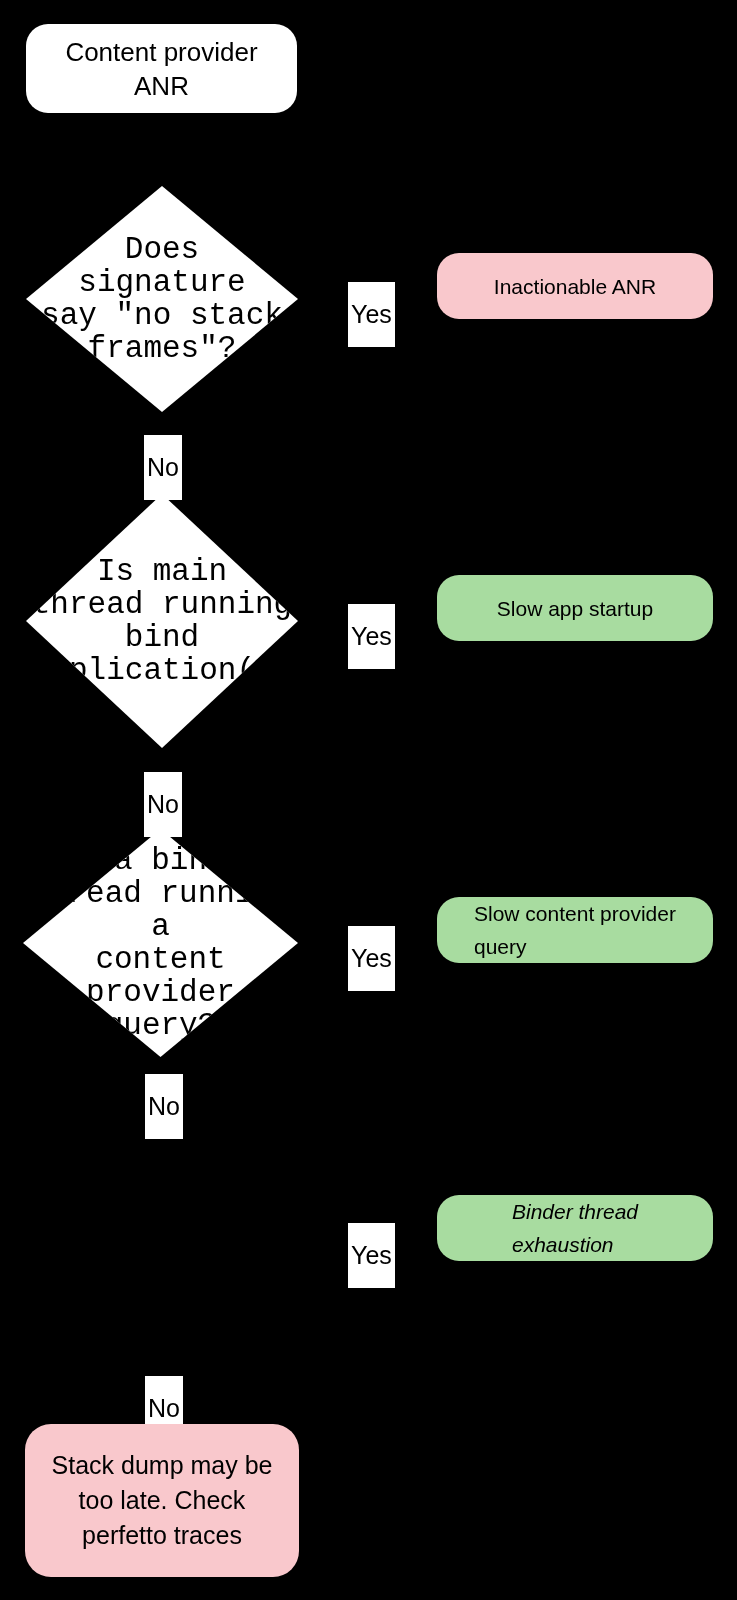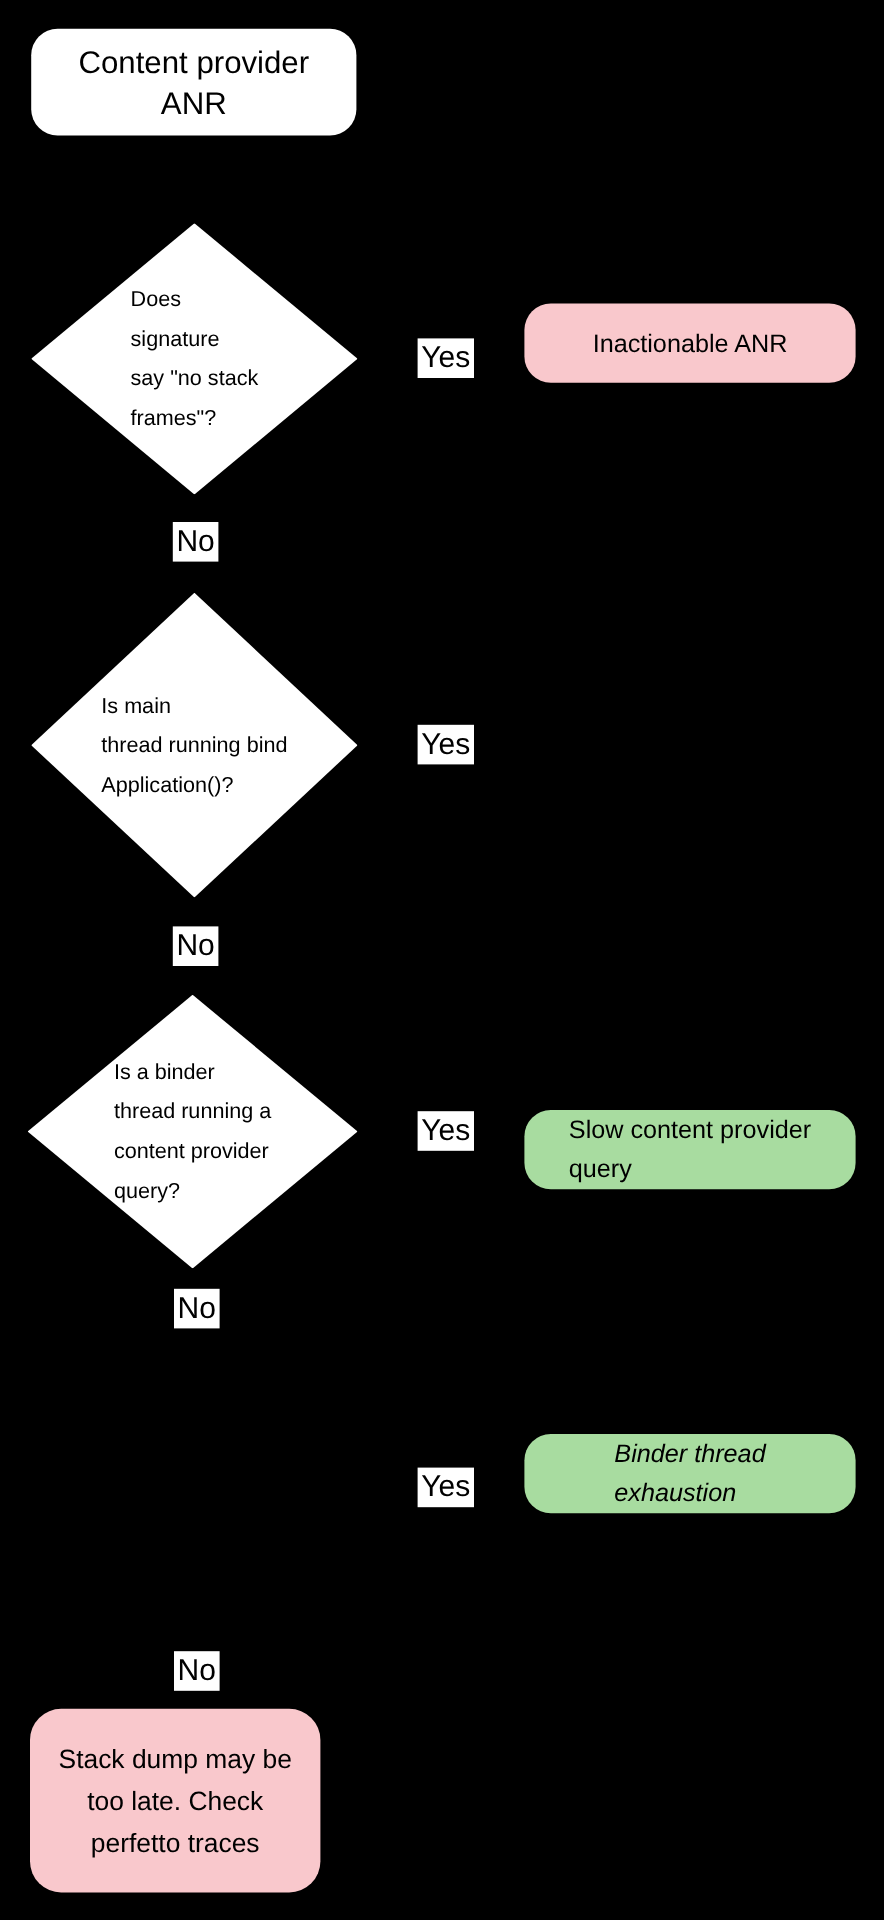--- a/index.html
+++ b/index.html
@@ -38,36 +38,38 @@
     width: 271px; height: 89px;
     border-radius: 22px;
   }
   .diamond {
     position: absolute;
     background: var(--node-fill, #fff);
     clip-path: polygon(50% 0, 100% 50%, 50% 100%, 0 50%);
     display: flex;
     align-items: center;
     justify-content: center;
+    text-align: center;
     white-space: pre-line;
-    font-size: 18px;
+    font-size: 31px;
     line-height: 33px;
     color: var(--text, #000);
+    font-family: Liberation Mono, monospace;
   }
   .d1 { left: 26px; top: 186px; width: 272px; height: 226px; }
   .d2 { left: 26px; top: 494px; width: 272px; height: 254px; }
   .d3 { left: 23px; top: 829px; width: 275px; height: 228px; }
   .d4 { left: 24px; top: 1127px; width: 274px; height: 226px; }
   .chip {
     position: absolute;
     background: var(--node-fill, #fff);
     color: var(--text, #000);
     font-size: 25px;
     line-height: 33px;
-    padding: 0 3px;
+    padding: 16px 3px;
   }
   .yes1 { left: 348px; top: 282px; }
   .yes2 { left: 348px; top: 604px; }
   .yes3 { left: 348px; top: 926px; }
   .yes4 { left: 348px; top: 1223px; }
   .no1 { left: 144px; top: 435px; }
   .no2 { left: 144px; top: 772px; }
   .no3 { left: 145px; top: 1074px; }
   .no4 { left: 145px; top: 1376px; }
   .outcome {
@@ -80,29 +82,29 @@
     align-items: center;
     justify-content: center;
     text-align: left;
     white-space: pre-line;
     font-size: 21px;
     line-height: 33px;
     color: var(--text, #000);
   }
   .o1 { top: 253px; }
   .o2 { top: 575px; }
-  .o3 { top: 897px; margin-top: 28px; }
+  .o3 { top: 897px; }
   .o4 { top: 1195px; font-style: italic; }
   .bad  { background: var(--outcome-bad, #f9c8cc); }
   .good { background: var(--outcome-good, #a8dca0); }
   .terminal {
     left: 25px; top: 1424px;
-    width: 242px; height: 153px;
+    width: 274px; height: 153px;
     border-radius: 26px;
-    font-size: 22px;
+    font-size: 25px;
     line-height: 35px;
   }
 </style>
 </head>
 <body>
 
 <div class="canvas">
 
   <svg class="connectors" viewBox="0 0 737 1600" xmlns="http://www.w3.org/2000/svg">
     <g stroke="#000000" stroke-width="3" fill="none">
@@ -136,20 +138,21 @@
   <div class="chip yes1">Yes</div>
   <div class="chip no1">No</div>
   <div class="chip yes2">Yes</div>
   <div class="chip no2">No</div>
   <div class="chip yes3">Yes</div>
   <div class="chip no3">No</div>
   <div class="chip yes4">Yes</div>
   <div class="chip no4">No</div>
 
   <div class="outcome o1 bad">Inactionable ANR</div>
+  <div class="outcome o2 good">Slow app startup</div>
   <div class="outcome o3 good">Slow content provider
 query</div>
   <div class="outcome o4 good">Binder thread
 exhaustion</div>
 
   <div class="node terminal bad">Stack dump may be
 too late. Check
 perfetto traces</div>
 
 </div>

